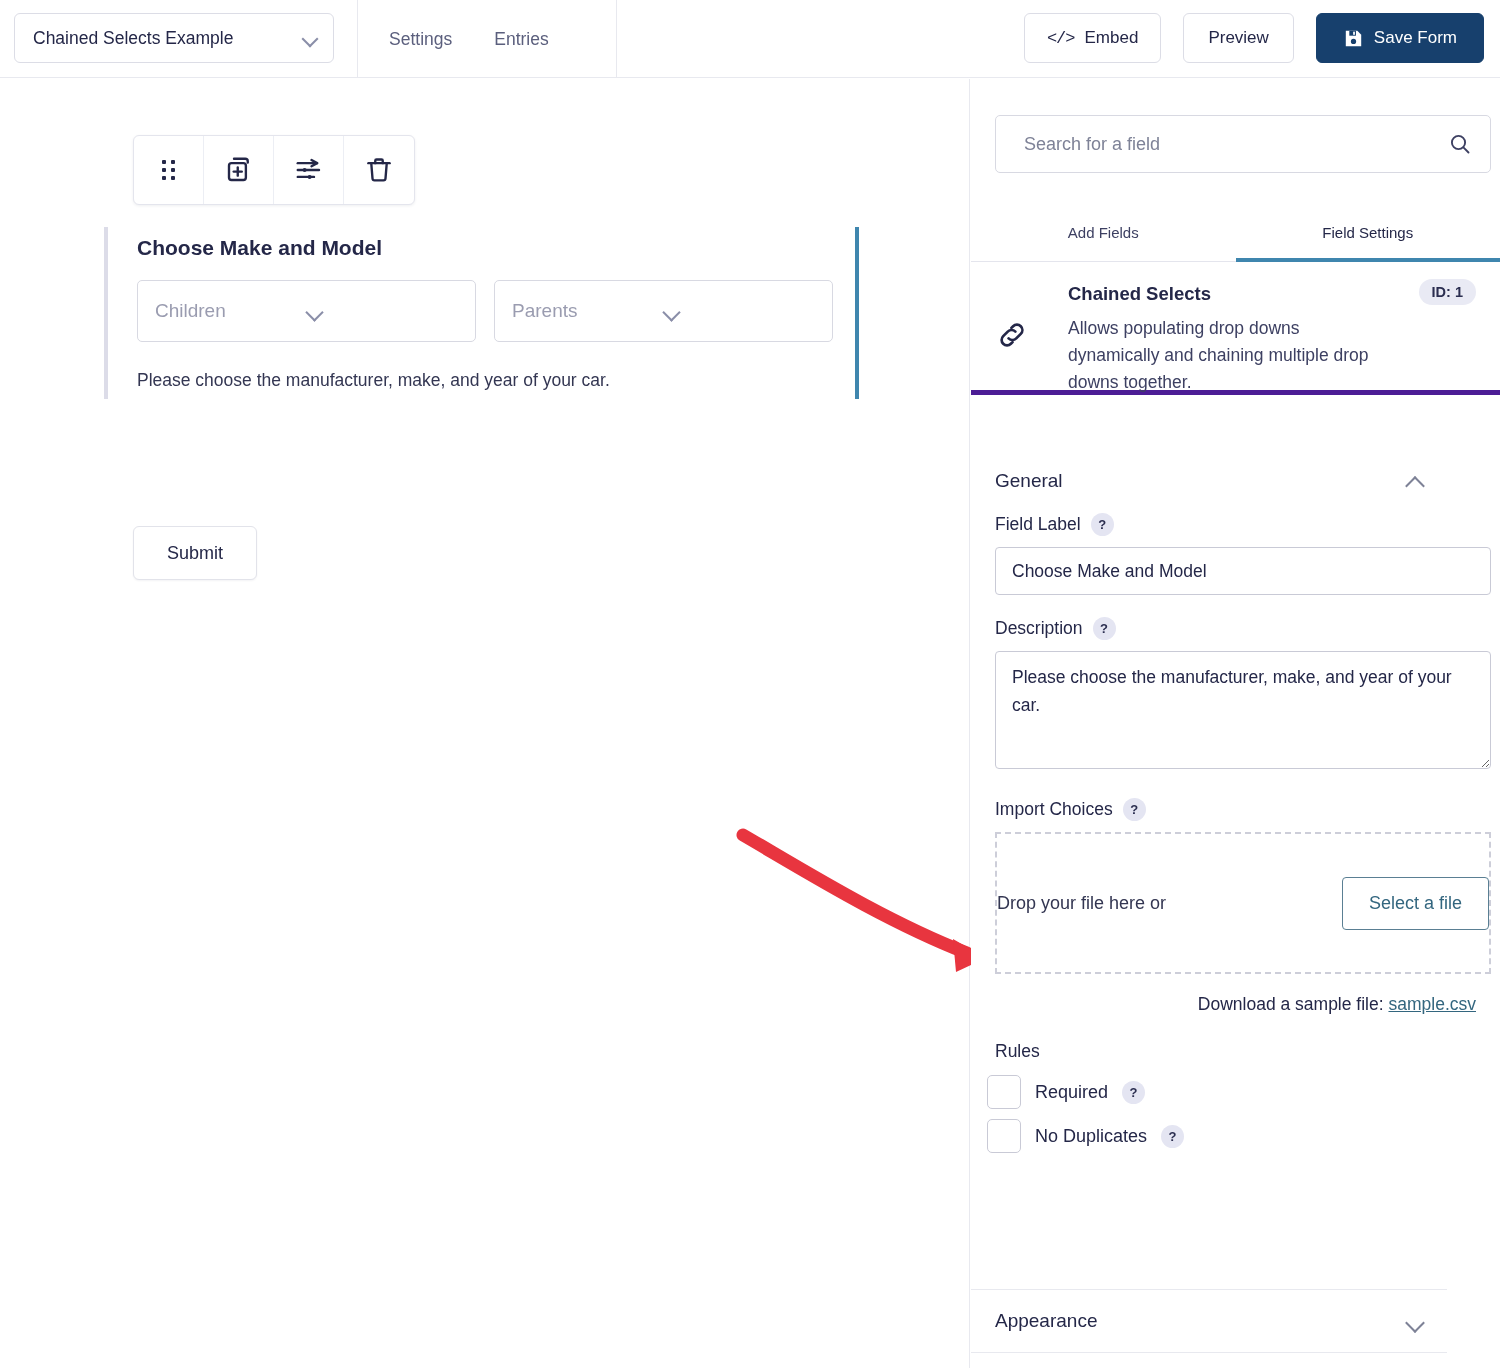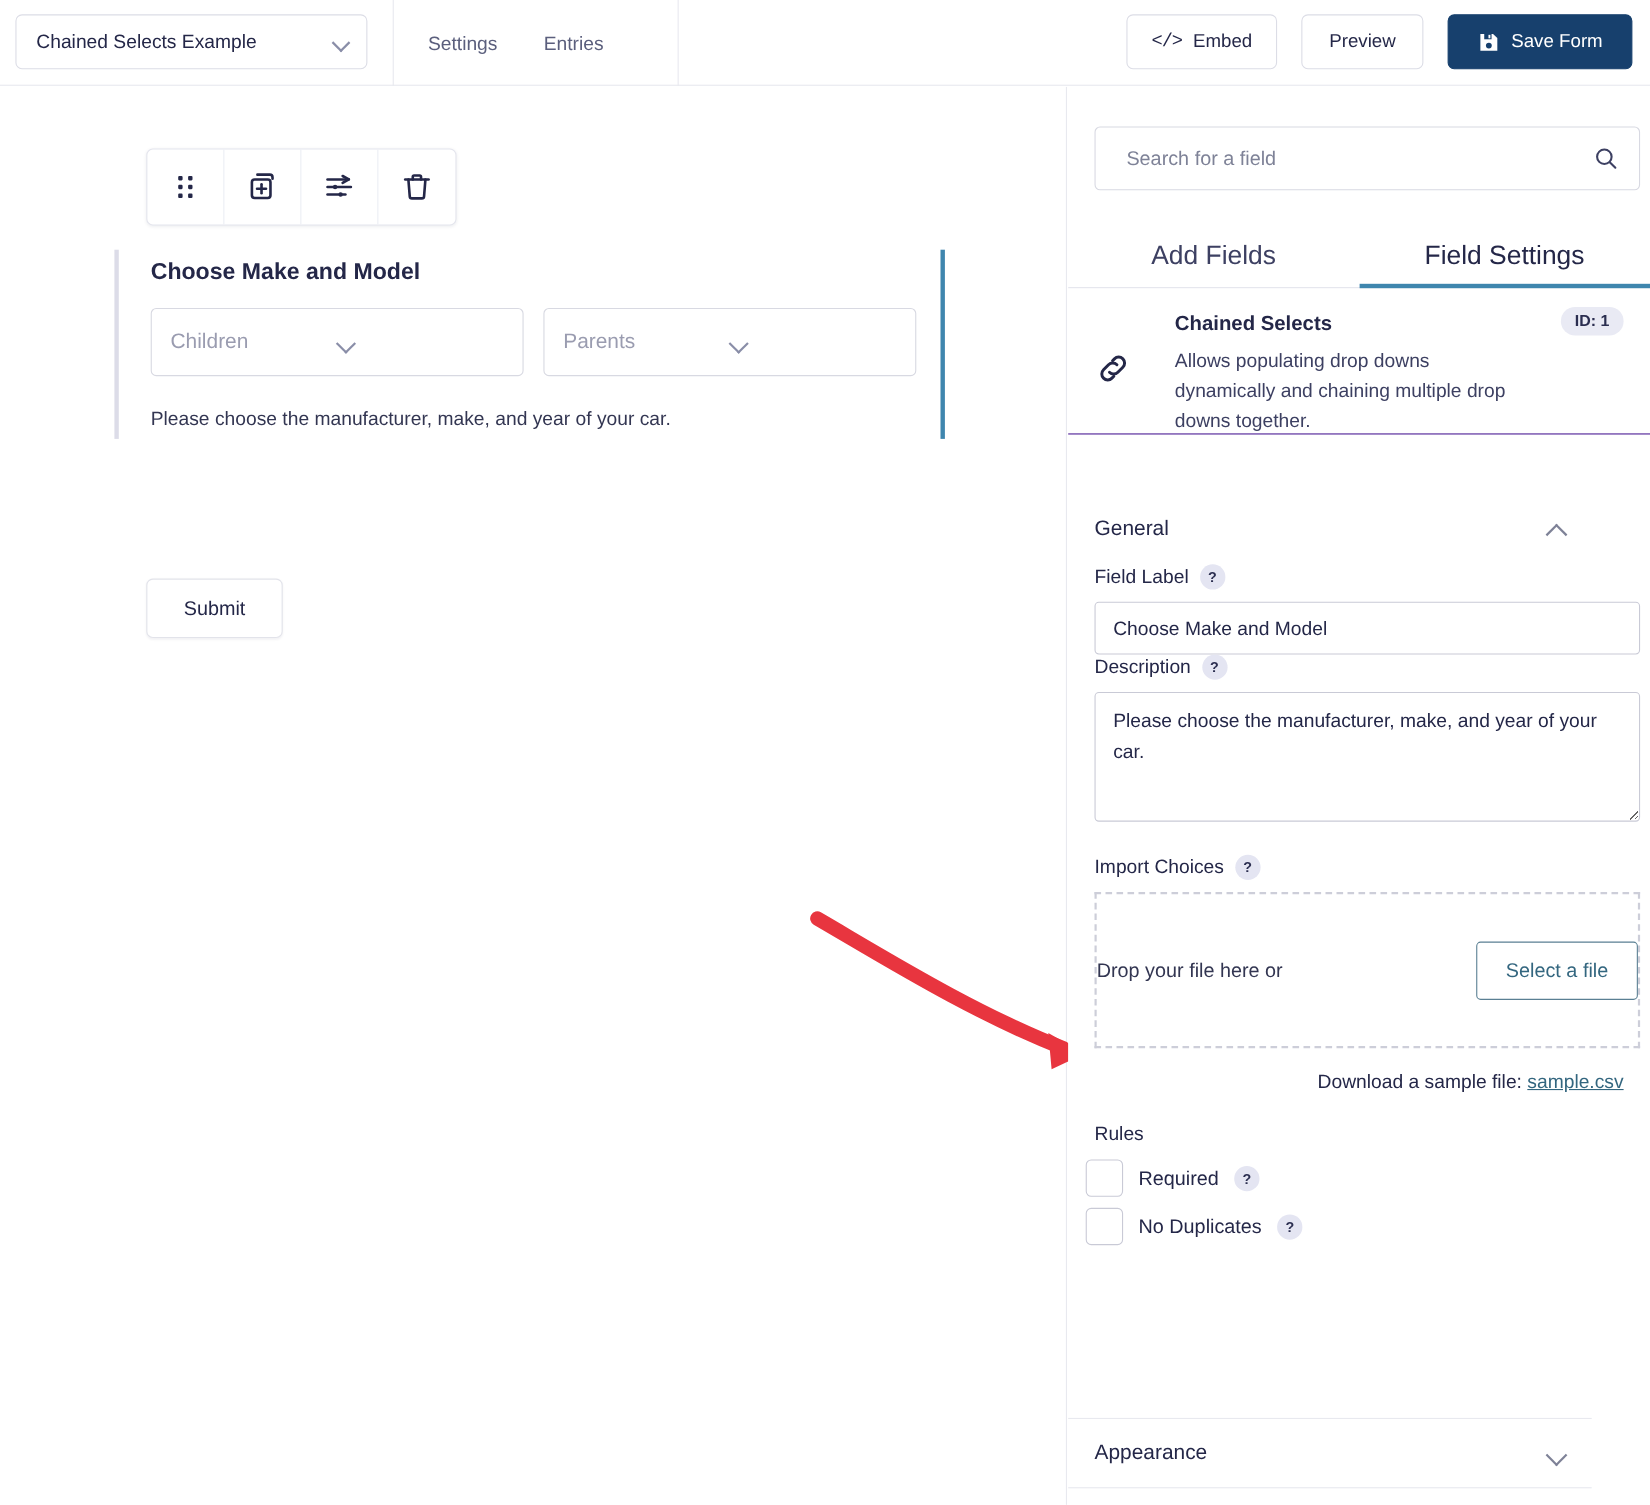--- a/index.html
+++ b/index.html
@@ -205,34 +205,34 @@
   .icon-search { width: 24px; height: 24px; flex: 0 0 auto; }
 
   .tabs {
     position: absolute; left: 0; top: 125px;
     width: 529px; height: 58px;
     display: flex;
     border-bottom: 1px solid #e4e5ed;
   }
   .tab {
     flex: 1; display: flex; align-items: center; justify-content: center;
-    font-size: 24px; color: #3d4062;
+    font-size: 15px; color: #3d4062;
     cursor: pointer; position: relative;
   }
   .tab.active { color: #242748; }
   .tab.active::after {
     content: ""; position: absolute;
     left: 0; right: 0; bottom: -1px; height: 4px;
     background: #3f86ae;
   }
 
   .fieldinfo {
     position: absolute; left: 0; top: 183px;
     width: 529px; height: 133px;
-    border-bottom: 1px solid #4c1d95;
+    border-bottom: 5px solid #4c1d95;
   }
   .icon-link {
     position: absolute; left: 24px; top: 56px;
     width: 34px; height: 34px;
   }
   .fi-title {
     position: absolute; left: 97px; top: 21px;
     font-size: 18.5px; font-weight: bold; color: #242748;
   }
   .fi-desc {
@@ -480,21 +480,21 @@
   </div>
 
   <div class="body-general">
 
     <div class="lblrow">
       <span class="lt">Field Label</span>
       <span class="help">?</span>
     </div>
     <input class="txtinput" type="text" value="Choose Make and Model" style="">
 
-    <div class="lblrow" style="">
+    <div class="lblrow" style="margin-top:22px">
       <span class="lt">Description</span>
       <span class="help">?</span>
     </div>
     <textarea class="txtarea" style="">Please choose the manufacturer, make, and year of your car.</textarea>
 
     <div class="lblrow" style="margin-top:25px">
       <span class="lt">Import Choices</span>
       <span class="help">?</span>
     </div>
 

